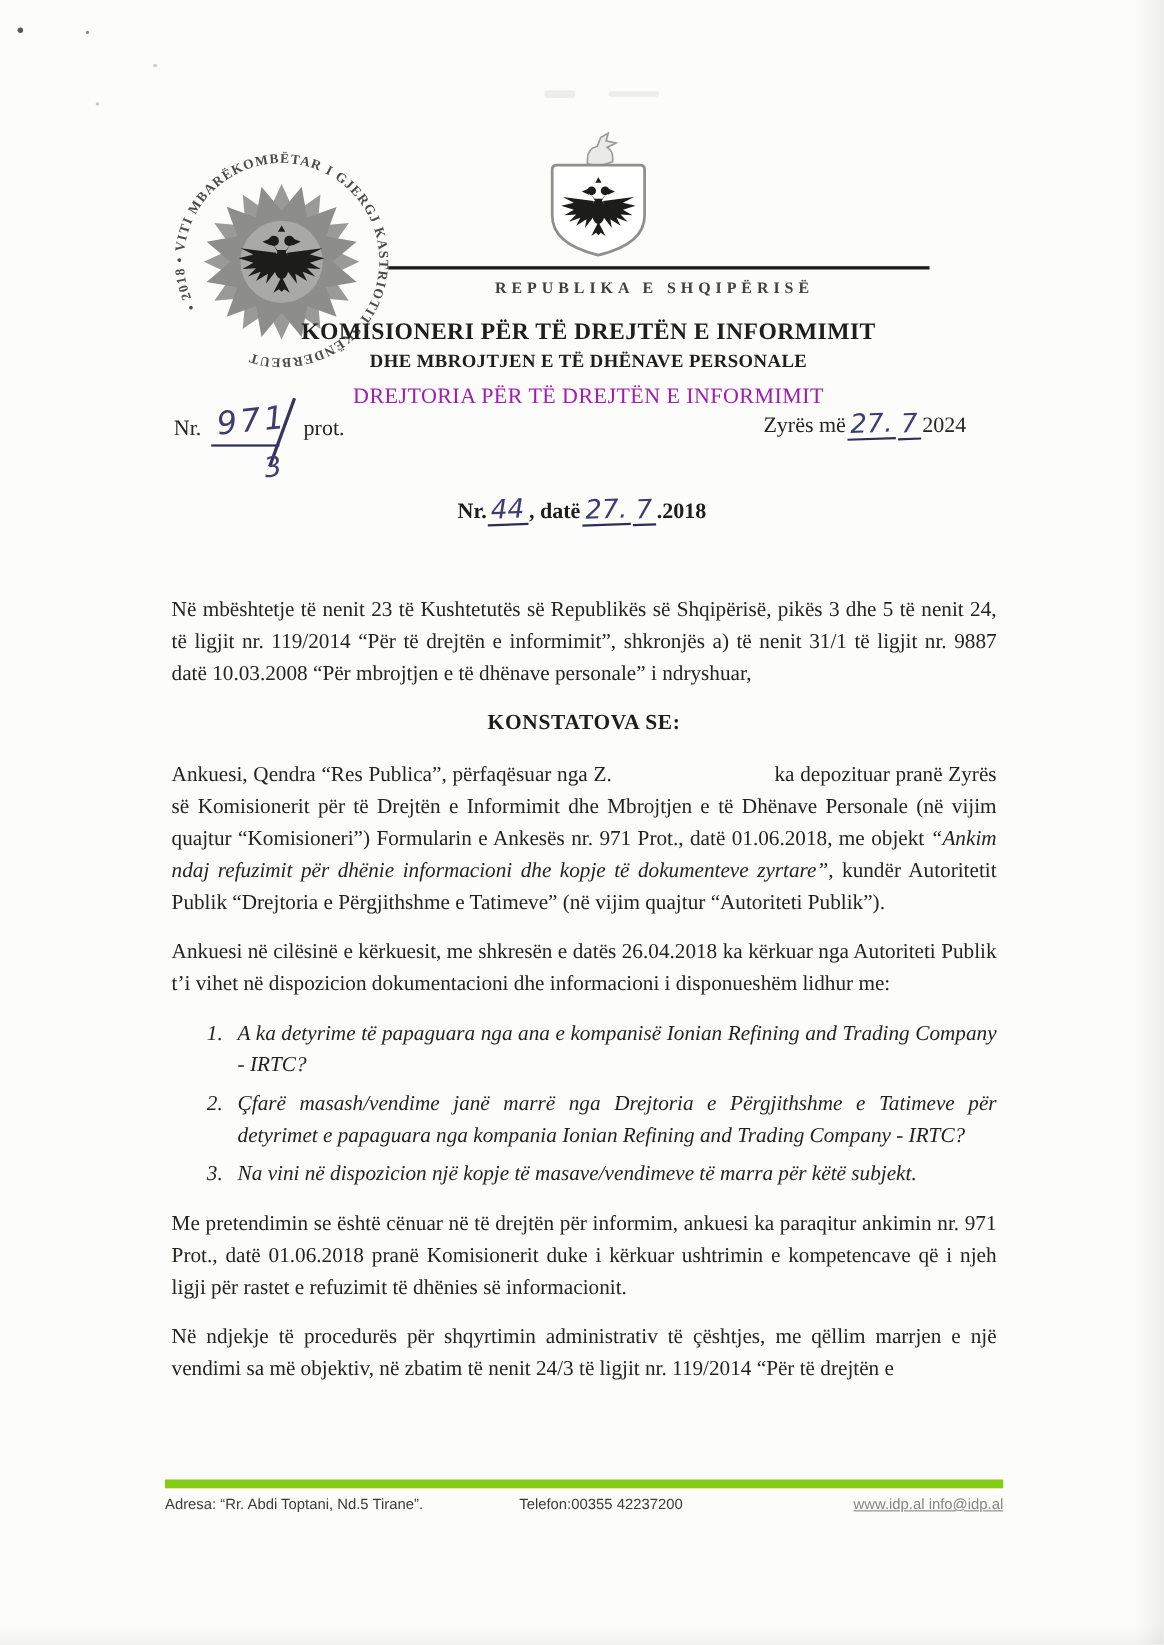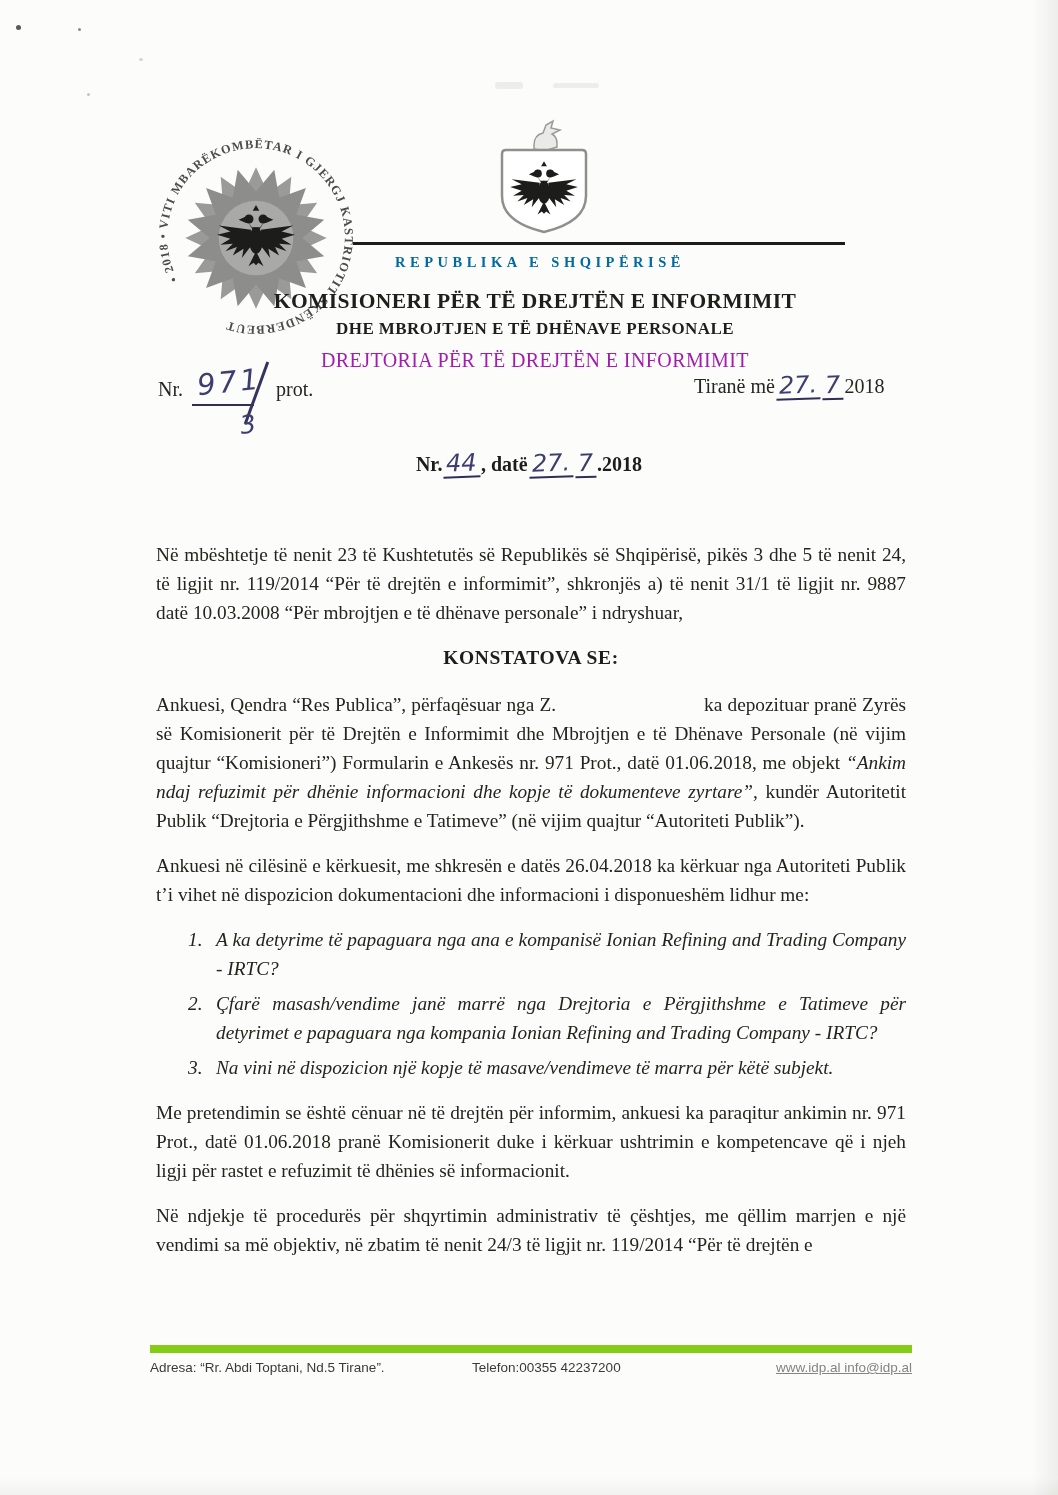--- a/index.html
+++ b/index.html
@@ -19,22 +19,22 @@
   .scan-edge-bottom{position:absolute;left:0;bottom:0;width:100%;height:18px;
     background:linear-gradient(to bottom, rgba(110,110,105,0) 0%, rgba(110,110,105,0.07) 100%);}
   .smudge{position:absolute;background:#ededeb;border-radius:3px;}
 
   
   .seal{position:absolute;left:150px;top:128px;width:212px;height:216px;}
   .ring-text{font-family:"Liberation Serif",serif;font-size:12.2px;font-weight:bold;
     letter-spacing:1.1px;fill:#4c4c49;}
   .header-rule{position:absolute;left:353px;top:242px;width:492px;height:3px;background:#1b1b19;z-index:1;}
   .emblem{position:absolute;left:484px;top:118px;width:120px;height:126px;z-index:2;}
-  .republic{position:absolute;left:340px;top:254px;width:400px;text-align:center;
-    font-weight:bold;font-size:14.5px;letter-spacing:4.5px;color:#0369a1;}
+  .republic{position:absolute;left:340px;top:254px;width:400px;text-align:right;
+    font-weight:bold;font-size:14.5px;letter-spacing:4.5px;color:#404040;}
   .org{position:absolute;left:220px;width:630px;text-align:center;color:#1e1e1b;}
   .org1{top:289px;font-weight:bold;font-size:21.5px;letter-spacing:.4px;}
   .org2{top:319px;font-weight:bold;font-size:17px;letter-spacing:.4px;font-family:Liberation Serif, serif;}
   .org3{top:349px;font-size:20px;letter-spacing:.4px;color:#a21caf;}
 
   
   .printed{font-size:20px;color:#26261f;}
   .hand{font-family:"DejaVu Sans",sans-serif;font-style:italic;color:#3d3d70;}
   .meta-nr-label{position:absolute;left:158px;top:378px;}
   .hand-971{position:absolute;left:197px;top:365px;font-size:29px;letter-spacing:3px;
@@ -128,21 +128,21 @@
   <div class="org org3">DREJTORIA PËR TË DREJTËN E INFORMIMIT</div>
 
   <span class="printed meta-nr-label">Nr.</span>
   <span class="hand hand-971">971</span>
   <div class="u-971"></div>
   <div class="big-slash"></div>
   <span class="printed meta-prot-label">prot.</span>
   <span class="hand hand-3">3</span>
 
   <div class="meta-right printed">
-    <span>Tiranë më</span><span class="hand hand-u">27.</span><span class="hand hand-u">7</span><span>2018</span>
+    <span>Zyrës më</span><span class="hand hand-u">27.</span><span class="hand hand-u">7</span><span>2024</span>
   </div>
 
   <div class="decision-nr">
     <span>Nr.</span><span class="hand hand-u">44</span><span>, datë</span><span class="hand hand-u">27.</span><span class="hand hand-u">7</span><span>.2018</span>
   </div>
 
   <div class="body">
     <p class="para">Në mbështetje të nenit 23 të Kushtetutës së Republikës së Shqipërisë, pikës 3 dhe 5 të nenit 24, të ligjit nr. 119/2014 “Për të drejtën e informimit”, shkronjës a) të nenit 31/1 të ligjit nr. 9887 datë 10.03.2008 “Për mbrojtjen e të dhënave personale” i ndryshuar,</p>
 
     <div class="heading">KONSTATOVA SE:</div>

